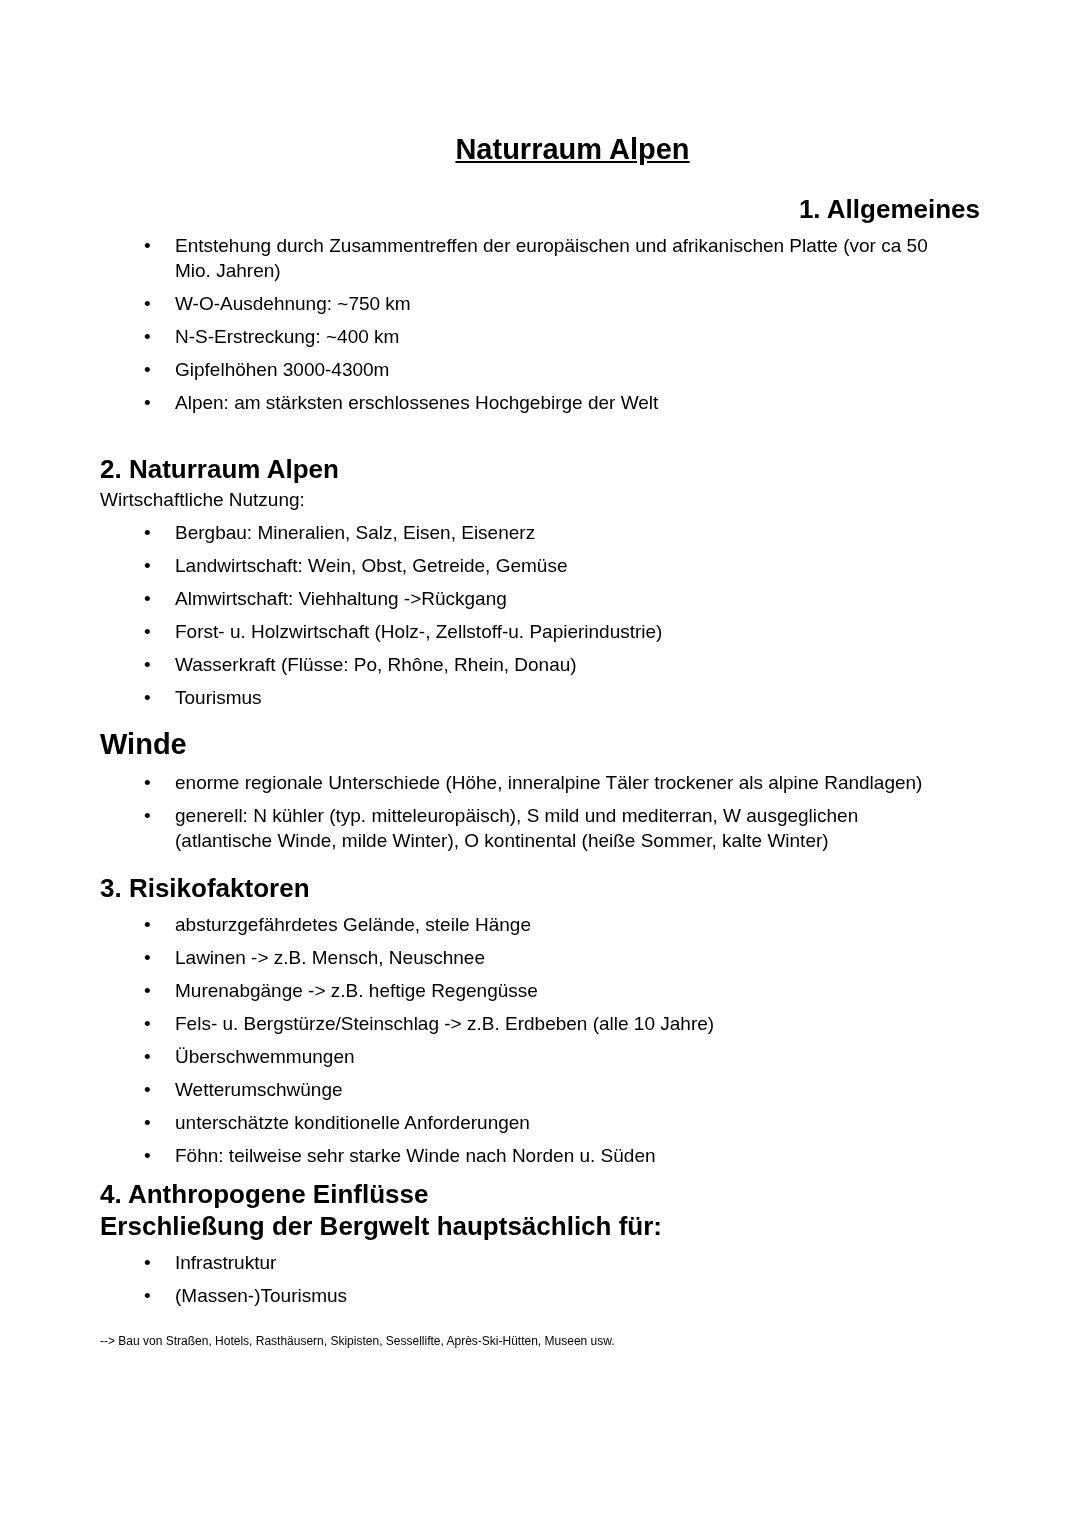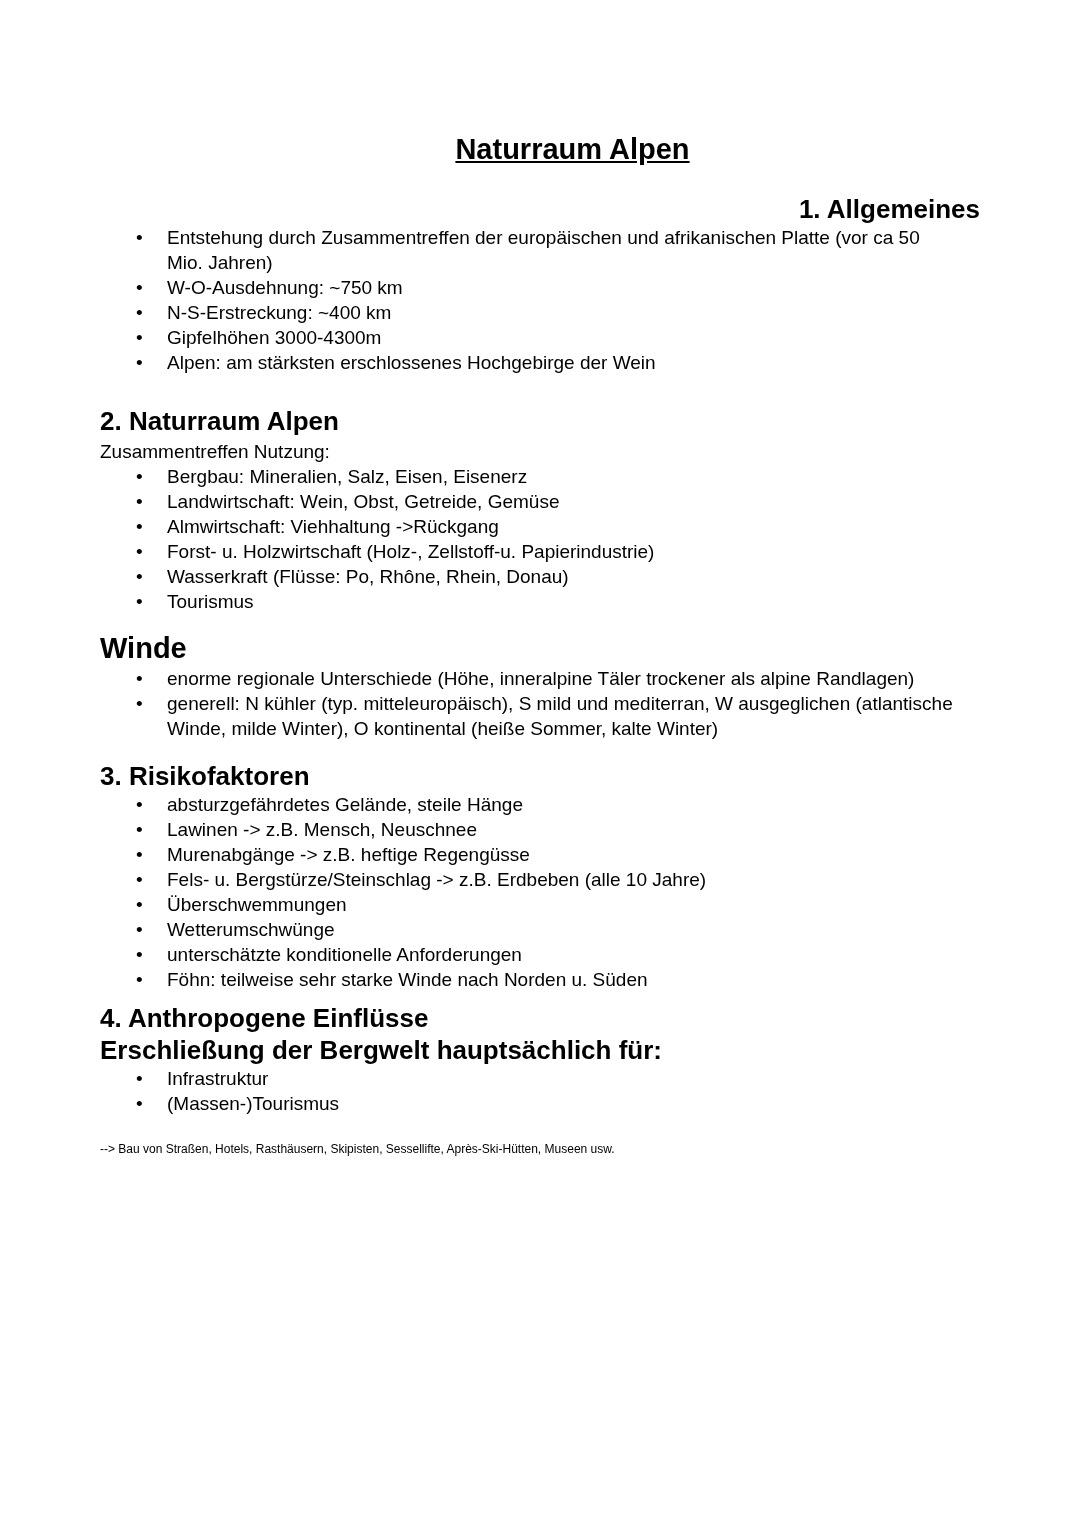--- a/index.html
+++ b/index.html
@@ -53,32 +53,32 @@
   }
   ul.bullets {
     list-style: none;
     margin: 0;
     padding: 0 26px 0 67px;
     font-size: 19px;
     line-height: 25px;
   }
   ul.bullets li {
     position: relative;
-    margin: 0;
+    margin: 8px;
   }
   ul.bullets li::before {
     content: "\2022";
     position: absolute;
     left: -31px;
     top: 0;
   }
   
   .mt-title-h1   { margin-top: 26px; text-align: right; }
   .mt-h-list     { margin-top: 23px; }
-  .mt-sec2       { margin-top: 30px; }
+  .mt-sec2       { margin-top: 38px; }
   .mt-list2      { margin-top: 22px; }
   .mt-klima      { margin-top: 16px; }
   .mt-klist      { margin-top: 19px; }
   .mt-sec3       { margin-top: 19px; }
   .mt-list3      { margin-top: 24px; }
   .mt-sec4       { margin-top: 10px; }
   .mt-list4      { margin-top: 25px; }
   .mt-folgen     { margin-top: 0; }
   .mt-list5      { margin-top: 19px; }
 </style>
@@ -89,27 +89,27 @@
 
   <div class="doc-title">Naturraum Alpen</div>
 
   <section>
     <h2 class="h-num mt-title-h1">1. Allgemeines</h2>
     <ul class="bullets mt-h-list">
       <li>Entstehung durch Zusammentreffen der europäischen und afrikanischen Platte (vor ca 50 Mio. Jahren)</li>
       <li>W-O-Ausdehnung: ~750 km</li>
       <li>N-S-Erstreckung: ~400 km</li>
       <li>Gipfelhöhen 3000-4300m</li>
-      <li>Alpen: am stärksten erschlossenes Hochgebirge der Wein</li>
+      <li>Alpen: am stärksten erschlossenes Hochgebirge der Welt</li>
     </ul>
   </section>
 
   <section>
     <h2 class="h-num mt-sec2">2. Naturraum Alpen</h2>
-    <p class="subtitle">Zusammentreffen Nutzung:</p>
+    <p class="subtitle">Wirtschaftliche Nutzung:</p>
     <ul class="bullets mt-list2">
       <li>Bergbau: Mineralien, Salz, Eisen, Eisenerz</li>
       <li>Landwirtschaft: Wein, Obst, Getreide, Gemüse</li>
       <li>Almwirtschaft: Viehhaltung -&gt;Rückgang</li>
       <li>Forst- u. Holzwirtschaft (Holz-, Zellstoff-u. Papierindustrie)</li>
       <li>Wasserkraft (Flüsse: Po, Rhône, Rhein, Donau)</li>
       <li>Tourismus</li>
     </ul>
   </section>
 

